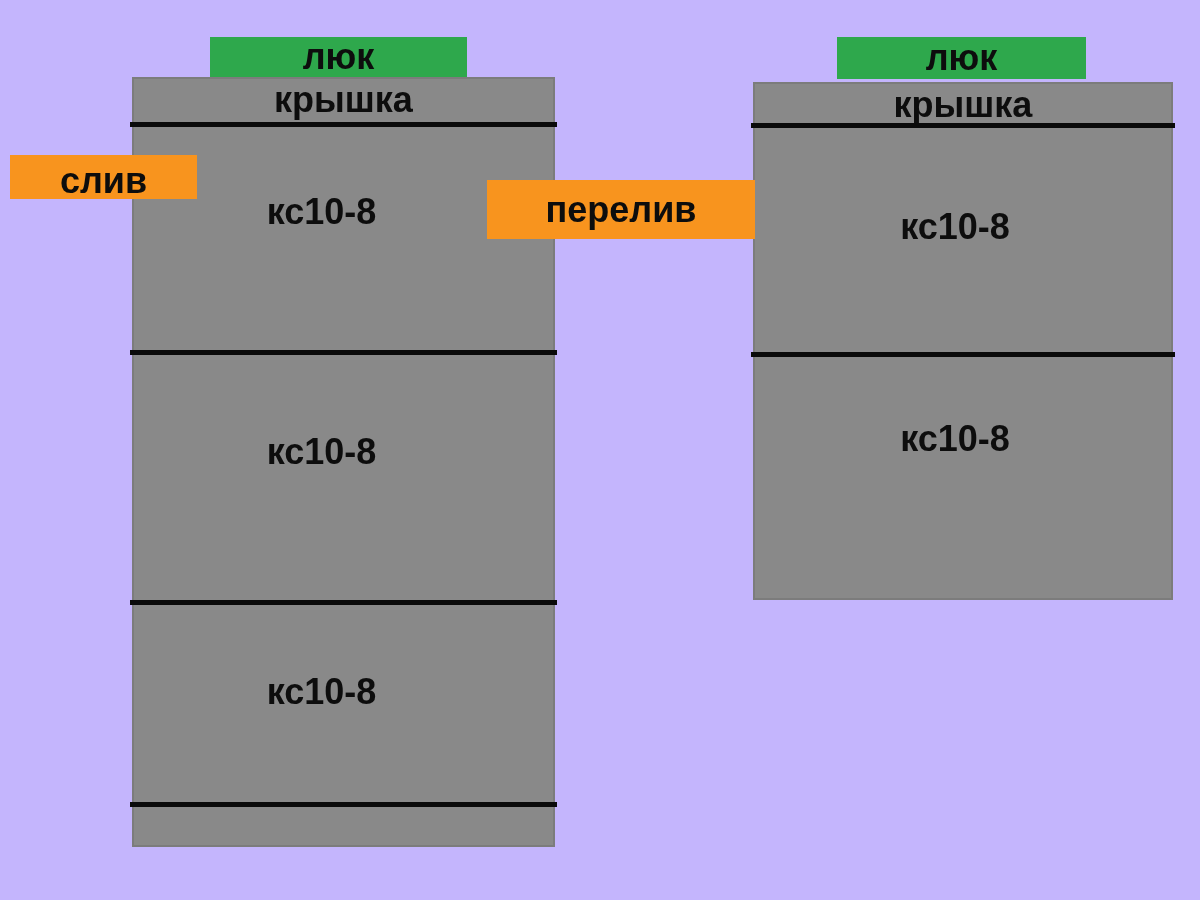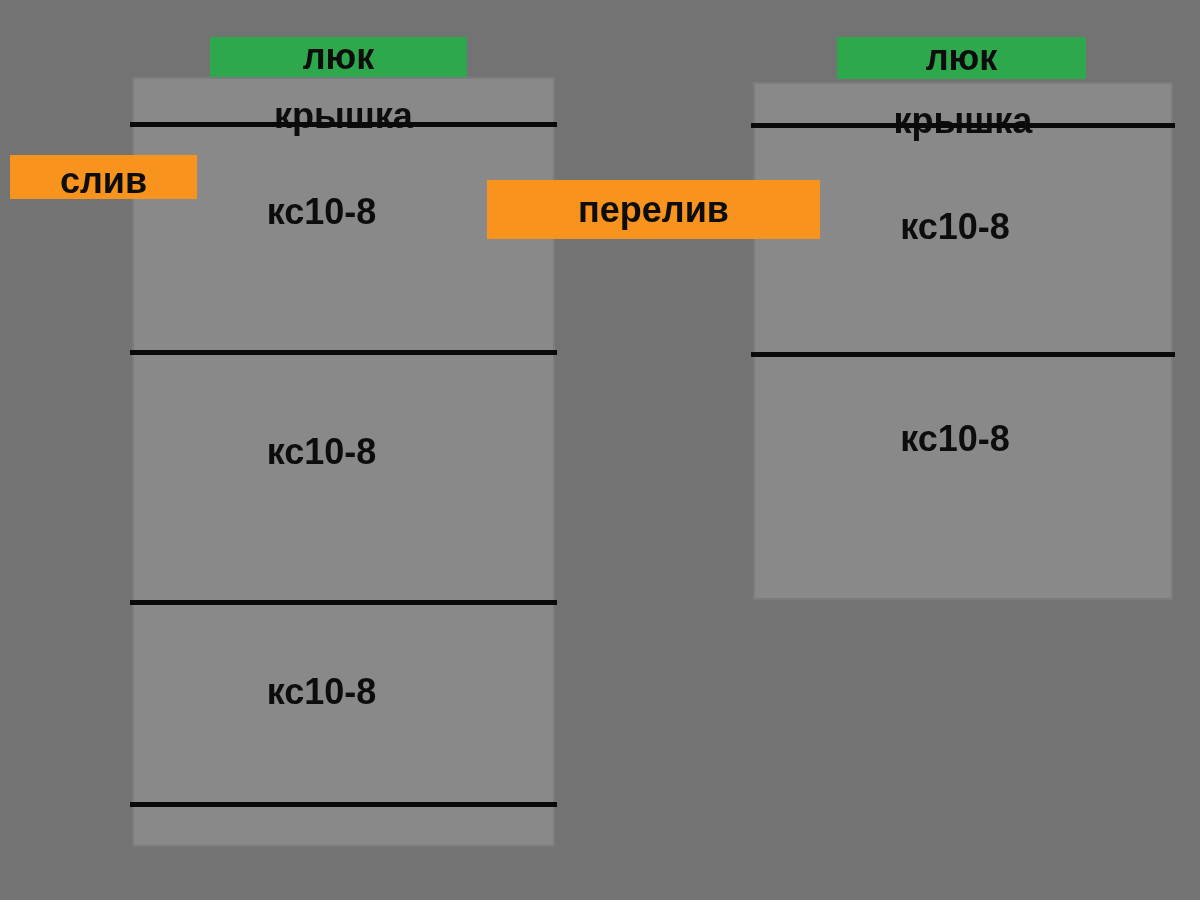--- a/index.html
+++ b/index.html
@@ -5,21 +5,21 @@
   html, body {
     margin: 0;
     padding: 0;
     background: #ffffff;
     font-family: "Liberation Sans", sans-serif;
   }
   .canvas {
     position: relative;
     width: 1200px;
     height: 900px;
-    background: #737373;
+    background: #c4b5fd;
     overflow: hidden;
   }
   
   .hatch {
     position: absolute;
     background: #2ea84c;
     color: #0d0d0d;
     font-weight: bold;
     font-size: 36px;
     text-align: center;
@@ -43,21 +43,21 @@
     position: absolute;
     left: 0;
     width: 100%;
     text-align: center;
     color: #0d0d0d;
     font-weight: bold;
     font-size: 36px;
     line-height: 46px;
     z-index: 2;
   }
-  .cover-label { top: 16px; line-height: 42px; }
+  .cover-label { top: 0px; line-height: 42px; }
   .bottom-label { line-height: 44px; }
   .shift-l22 { transform: translateX(-22px); }
   .shift-l30 { transform: translateX(-30px); }
   .shift-l8  { transform: translateX(-8px); }
 
   .hline {
     position: absolute;
     left: -4px;
     right: -4px;
     height: 5px;
@@ -69,21 +69,21 @@
   .pipe-label {
     position: absolute;
     background: #f8941e;
     color: #0d0d0d;
     font-weight: bold;
     font-size: 36px;
     text-align: center;
     z-index: 4;
   }
   .drain    { left: 10px;  top: 155px; width: 187px; height: 44px; line-height: 52px; }
-  .overflow { left: 487px; top: 180px; width: 333px; height: 59px; line-height: 59px; }
+  .overflow { left: 487px; top: 180px; width: 268px; height: 59px; line-height: 59px; }
 </style>
 </head>
 <body>
 
 <div class="canvas">
 
   <div class="hatch hatch-left">
     <span>люк</span>
   </div>
 

